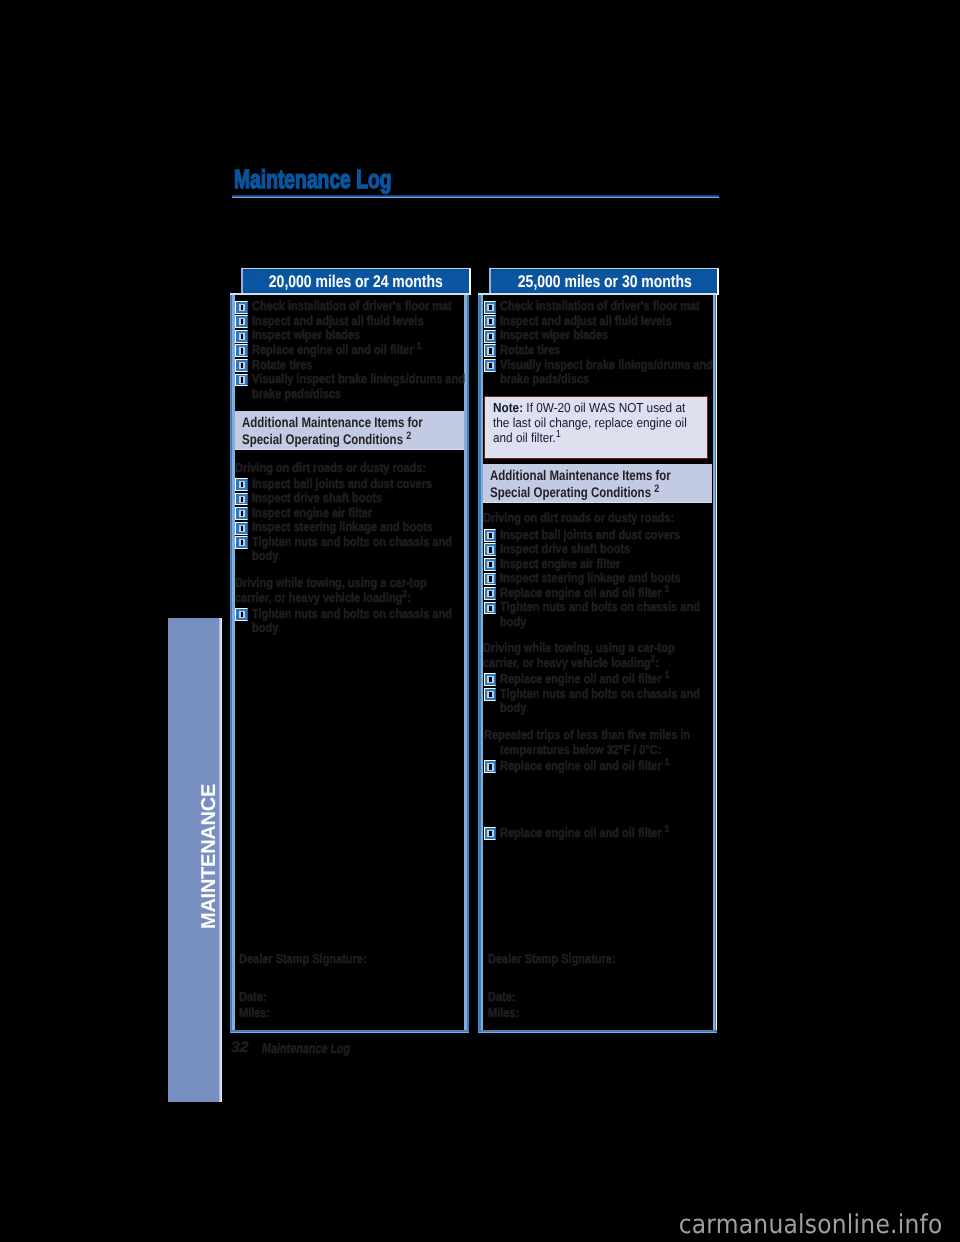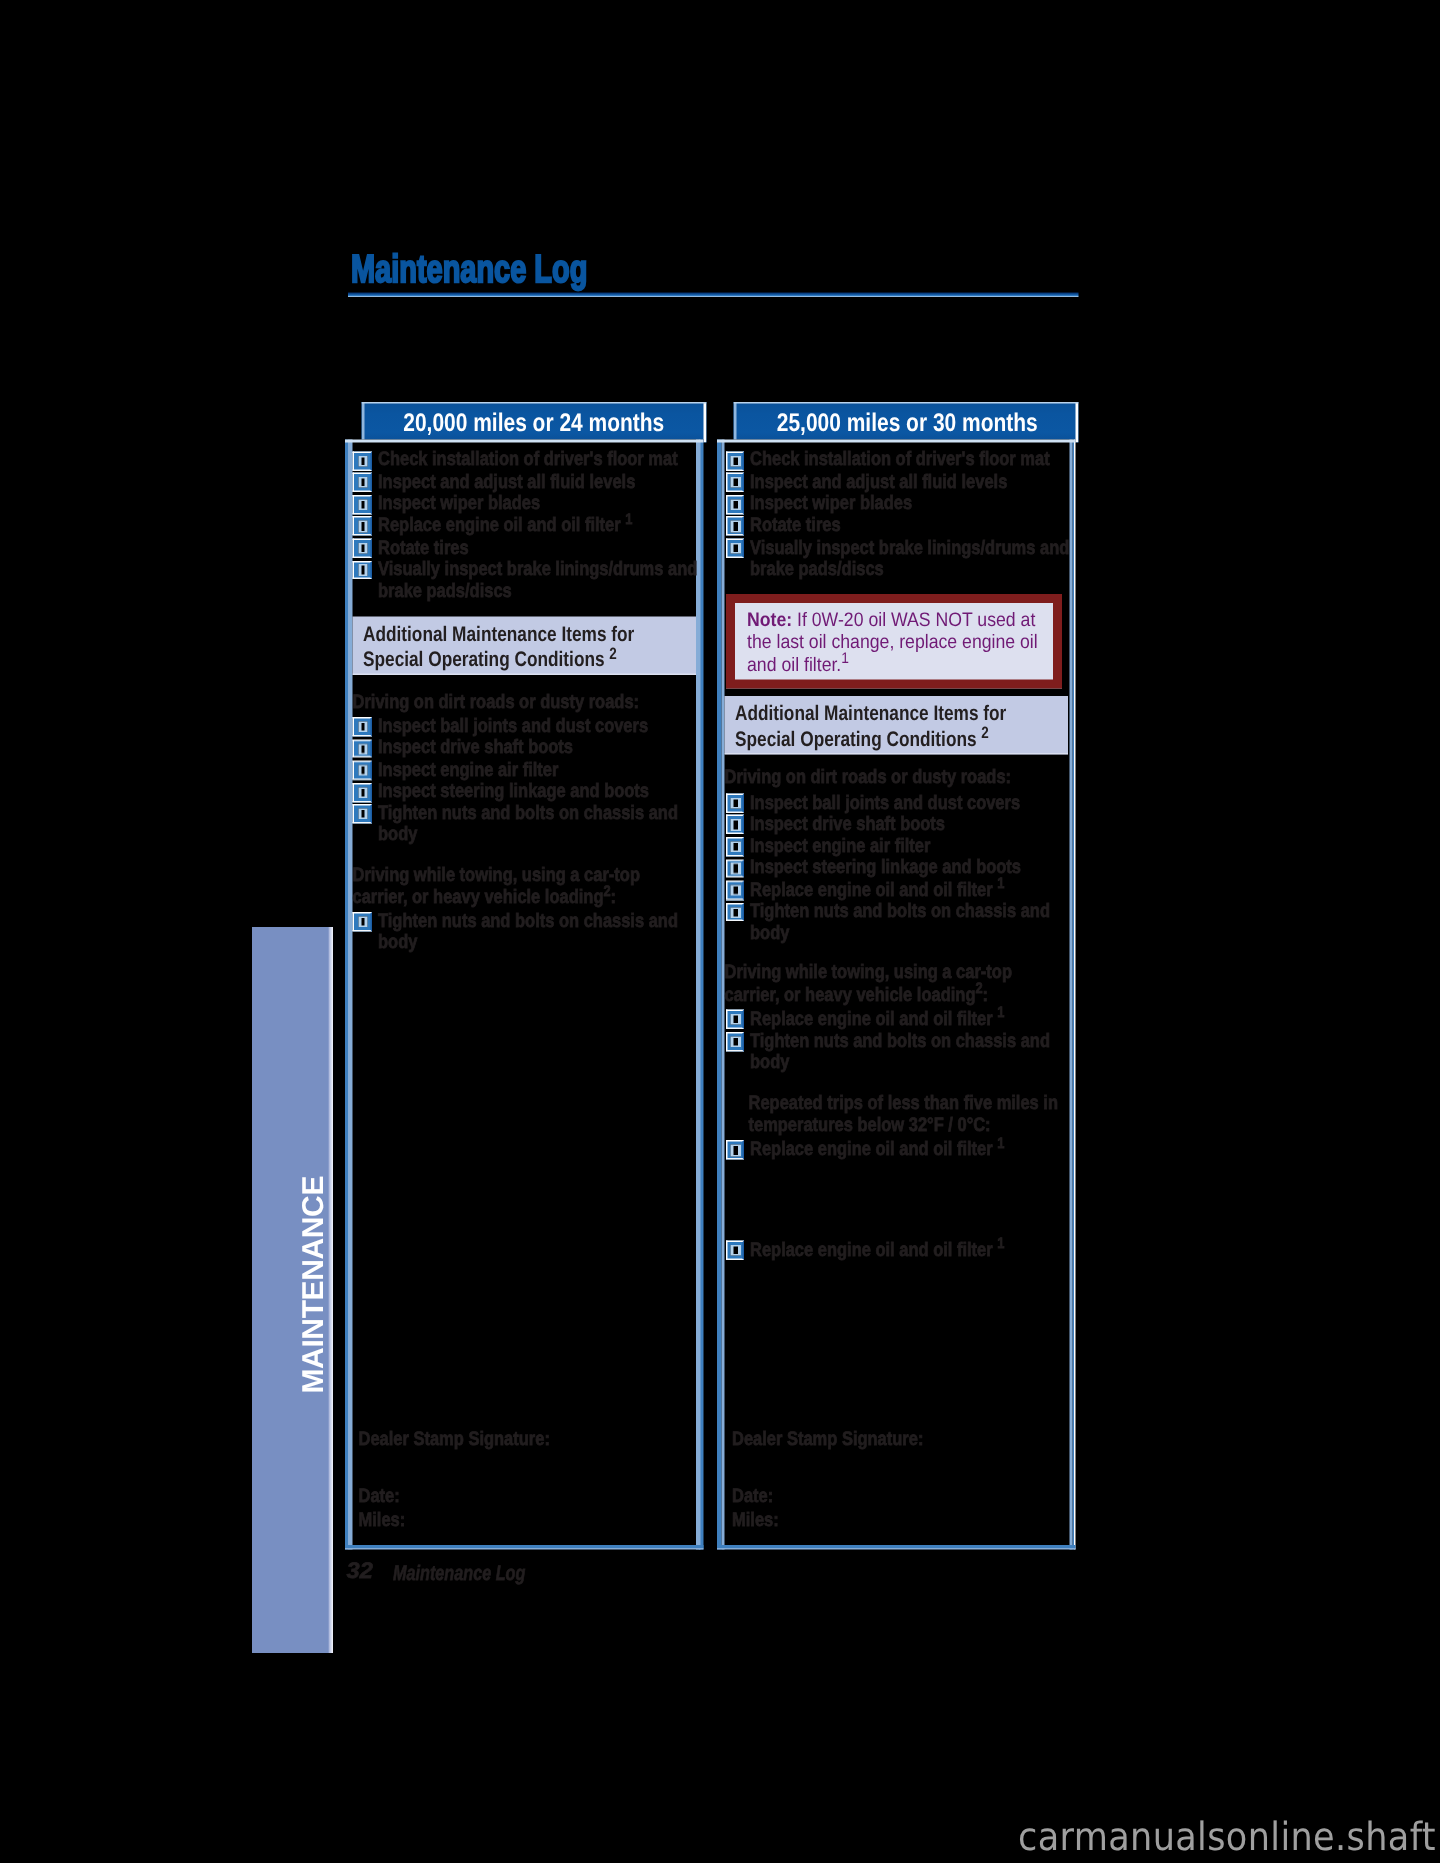--- a/index.html
+++ b/index.html
@@ -60,21 +60,21 @@
         border-left:.8px solid #ffffff;border-right:.8px solid #1b5ca3;}
   .crow .cbx i{position:absolute;left:2.7px;top:1.9px;width:6.6px;height:7.2px;
         border-width:1.2px 2.3px;border-style:solid;border-color:#b4d2ec;
         background:#000;box-sizing:border-box;display:block;}
   .sub{position:relative;}
 
   .band{position:absolute;background:#c2cae4;color:#231f20;overflow:hidden;}
   .band .hl{position:absolute;left:0;bottom:0;width:100%;height:1.6px;background:#dbe0f0;}
   .band .l{font-size:14px;font-weight:bold;line-height:17.1px;white-space:nowrap;
         transform:scaleX(.8215);transform-origin:0 50%;opacity:.999;will-change:opacity;}
-  .note{position:absolute;background:#dde0ef;border:6px solid #7f1d1d;color:#701a75;
+  .note{position:absolute;background:#dde0ef;border:1px solid #7f1d1d;color:#0f172a;
         box-sizing:border-box;overflow:hidden;}
   .note .l{font-size:13px;font-weight:normal;line-height:14.65px;white-space:nowrap;
         transform:scaleX(.906);transform-origin:0 50%;opacity:.999;will-change:opacity;}
   .note .l b{font-weight:bold;}
 
   sup{font-size:.78em;vertical-align:super;line-height:0;position:relative;top:.06em;}
 
   .cf{position:absolute;}
   .cf .l{font-size:13px;font-weight:bold;color:#231f20;line-height:14.55px;white-space:nowrap;
         -webkit-text-stroke:.55px #231f20;
@@ -335,21 +335,21 @@
               <span class="txt">Replace engine oil and oil filter <sup>1</sup></span>
             </li>
             <li class="crow" style="position: absolute; left: 0px; top: 14.55px; width: 230px; height: 29.1px;">
               <span class="cbx">
                 <i></i>
               </span>
               <span class="txt">Tighten nuts and bolts on chassis and</span>
               <span class="txt">body</span>
             </li>
           </ul>
-          <div class="sub" style="position: absolute; left: 21px; top: 435.2px; width: 229px;">
+          <div class="sub" style="position: absolute; left: 6px; top: 435.2px; width: 229px; text-align: center;">
             <span class="txt">Repeated trips of less than five miles in</span>
             <span class="txt">temperatures below 32°F / 0°C:</span>
           </div>
           <ul class="clist" style="position: absolute; left: 4px; top: 466.1px; width: 230px;">
             <li class="crow" style="position: absolute; left: 0px; top: 0px; width: 230px; height: 14.55px;">
               <span class="cbx">
                 <i></i>
               </span>
               <span class="txt">Replace engine oil and oil filter <sup>1</sup></span>
             </li>
@@ -366,14 +366,14 @@
             <div class="l" style="position:absolute;top:659px;">Dealer Stamp Signature:</div>
             <div class="l" style="position:absolute;top:697.3px;">Date:</div>
             <div class="l" style="position:absolute;top:712.6px;">Miles:</div>
           </div>
         </div>
       </div>
     </div>
 
   <div class="footer-num">32</div>
   <div class="footer-txt">Maintenance Log</div>
-  <div class="watermark">carmanualsonline.shaft</div>
+  <div class="watermark">carmanualsonline.info</div>
 </div>
 
 </body></html>

